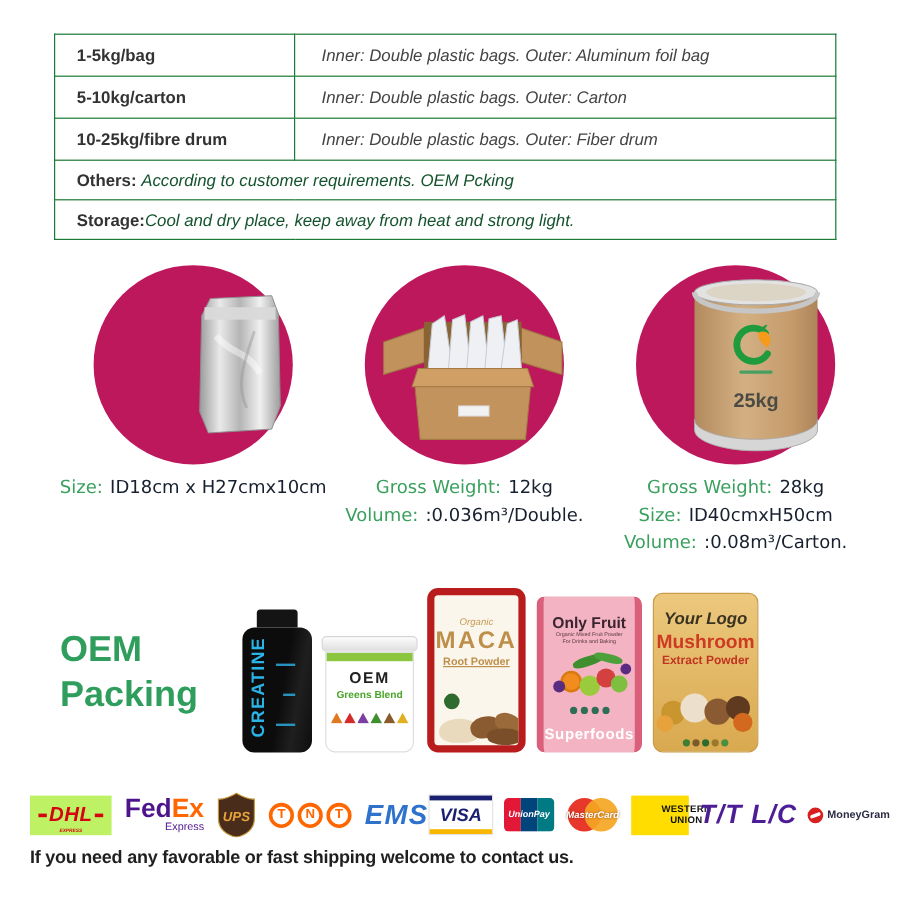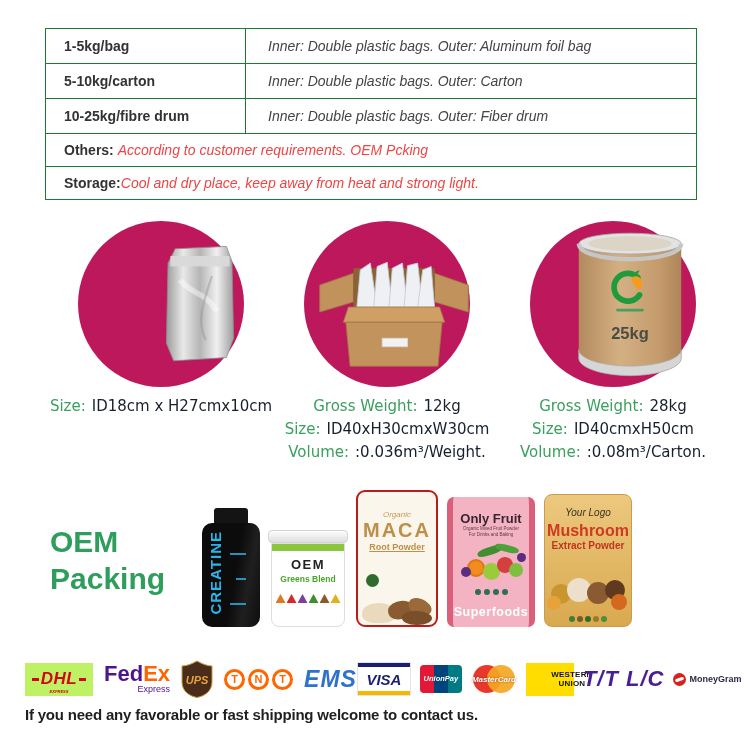--- a/index.html
+++ b/index.html
@@ -6,21 +6,21 @@
   body { background:#fff; font-family:"Liberation Sans", sans-serif; }
   .page { position:relative; width:750px; height:750px; background:#ffffff; overflow:hidden; }
 
   
   .pack-table { position:absolute; left:45px; top:28px; width:652px; border-collapse:collapse; }
   .pack-table td { border:1.5px solid #1b7a33; font-size:14px; color:#3f3f3f; }
   .pack-table .c1 { width:200px; font-weight:bold; padding:9px 6px 9px 18px; color:#333; }
   .pack-table .c2 { font-style:italic; padding:9px 6px 9px 22px; color:#444; }
   .pack-table .full { padding:8px 6px 8px 18px; }
   .pack-table .full b { font-style:normal; color:#333; }
-  .pack-table .full i { color:#ef4444; }
+  .pack-table .full i { color:#14532d; }
 
   
   .packages { position:absolute; top:221px; left:48px; width:678px; display:flex; }
   .package { width:226px; display:flex; flex-direction:column; align-items:center; }
   .circle { width:166px; height:166px; border-radius:50%; background:#be185d; display:flex; align-items:center; justify-content:flex-end; }
   .specs { margin-top:8px; text-align:center; font-family:"DejaVu Sans", sans-serif; font-size:15px; line-height:23px; white-space:nowrap; }
   .spec-label { color:#3aa05e; margin-right:6px; }
   .spec-value { color:#17202e; }
 
   
@@ -43,21 +43,21 @@
   .jar-band { height:7px; background:#8cc63f; }
   .jar-title { margin-top:6px; font-size:13px; font-weight:bold; letter-spacing:1.5px; color:#222; }
   .jar-sub { font-size:8.5px; font-weight:bold; color:#4aa52a; margin-top:2px; }
   .jar-piles { margin-top:10px; display:flex; justify-content:center; align-items:flex-end; gap:1px; }
   .pile { width:10px; height:9px; clip-path:polygon(50% 0,100% 100%,0 100%); }
 
   
   .bag-prod { display:flex; flex-direction:column; align-items:center; overflow:hidden; position:relative; }
 
   
-  .prod-maca { width:82px; height:137px; background:#faf6ec; border:2px solid #b91c1c; border-radius:9px; text-align:center; }
+  .prod-maca { width:82px; height:137px; background:#faf6ec; border:6px solid #b91c1c; border-radius:9px; text-align:center; }
   .maca-org { margin-top:18px; font-size:8px; font-style:italic; color:#c79a52; }
   .maca-title { font-size:20px; font-weight:bold; letter-spacing:2px; color:#bd8f4a; }
   .maca-sub { font-size:9px; font-weight:bold; color:#bd8f4a;text-decoration:underline; }
   .maca-badge { position:absolute; left:8px; top:82px; width:13px; height:13px; border-radius:50%; background:#2f6b2f; }
   .maca-scene { position:absolute; bottom:0; left:0; right:0; height:42px; }
   .maca-powder { position:absolute; left:4px; bottom:2px; width:34px; height:20px; background:#e9dabd; border-radius:50% 50% 40% 40%; }
   .maca-root { position:absolute; border-radius:45% 55% 50% 50%; background:#9a6a3a; }
   .maca-root.r1 { left:30px; bottom:6px; width:26px; height:18px; transform:rotate(-15deg); background:#8a5a30; }
   .maca-root.r2 { left:50px; bottom:10px; width:24px; height:16px; transform:rotate(20deg); }
   .maca-root.r3 { left:44px; bottom:0; width:30px; height:14px; background:#7a4e28; }
@@ -74,21 +74,21 @@
 
   
   .prod-sg { width:80px; height:125px; background:#fdfdfd; border:1px solid #e3e3e3; border-radius:7px; text-align:center; }
   .sg-title { margin-top:26px; font-size:12px; font-weight:bold; color:#4a9e3f; letter-spacing:.3px; }
   .sg-badges { margin-top:8px; display:flex; justify-content:center; gap:3px; }
   .sg-badge { width:9px; height:9px; border-radius:50%; }
   .sg-powder { position:absolute; bottom:0; left:4px; right:4px; height:44px; background:radial-gradient(ellipse at 50% 100%, #8cc63f 0%, #6aa832 60%, #5b9428 100%); border-radius:55% 45% 8px 8px; }
 
   
   .prod-mush { width:88px; height:133px; background:linear-gradient(#ecc87e,#d9a94f); border:1px solid #c99c49; border-radius:8px; text-align:center; }
-  .mush-logo { margin-top:12px; font-size:10px; font-style:italic; color:#3a3322; }
+  .mush-logo { margin-top:12px; font-size:14px; font-style:italic; color:#3a3322;font-weight:bold; }
   .mush-title { margin-top:4px; font-size:16px; font-weight:800; color:#cf3a23; }
   .mush-sub { font-size:10px; font-weight:800; color:#c03522; }
   .mush-scene { position:absolute; left:0; right:0; bottom:10px; height:40px; }
   .mc { position:absolute; border-radius:50%; }
   .mush-badges { position:absolute; left:0; right:0; bottom:4px; display:flex; justify-content:center; gap:2px; }
   .mush-badge { width:6px; height:6px; border-radius:50%; }
 
   
   .logos { position:absolute; top:655px; left:25px; width:702px; height:48px; display:flex; align-items:center; justify-content:space-between; }
   .logo-group { display:flex; align-items:center; }
@@ -217,24 +217,21 @@
           <polygon points="36,78 144,78 150,96 30,96" fill="#cf9f66" stroke="#a57a45" stroke-width="1"></polygon>
           <polygon points="33,96 147,96 142,148 38,148" fill="#c2935d" stroke="#a57a45" stroke-width="1"></polygon>
           <rect x="76" y="115" width="30" height="10" fill="#f2f2f2" stroke="#d8d8d8"></rect>
         </svg>
       </div>
       <div class="specs">
         <div class="spec-line">
           <span class="spec-label">Gross Weight:</span><span class="spec-value">12kg</span>
         </div>
         <div class="spec-line">
-          <span class="spec-label">Size:</span><span class="spec-value">ID40xH30cmxW30cm</span>
-        </div>
-        <div class="spec-line">
-          <span class="spec-label">Volume:</span><span class="spec-value">:0.036m³/Weight.</span>
+          <span class="spec-label">Volume:</span><span class="spec-value">:0.036m³/Double.</span>
         </div>
       </div>
     </div>
 
     <div class="package">
       <div class="circle">
         <svg width="132" height="152" viewBox="0 0 150 175">
           <defs>
             <linearGradient id="drumGrad" x1="0" y1="0" x2="1" y2="0">
               <stop offset="0" stop-color="#b28a5e"></stop>

